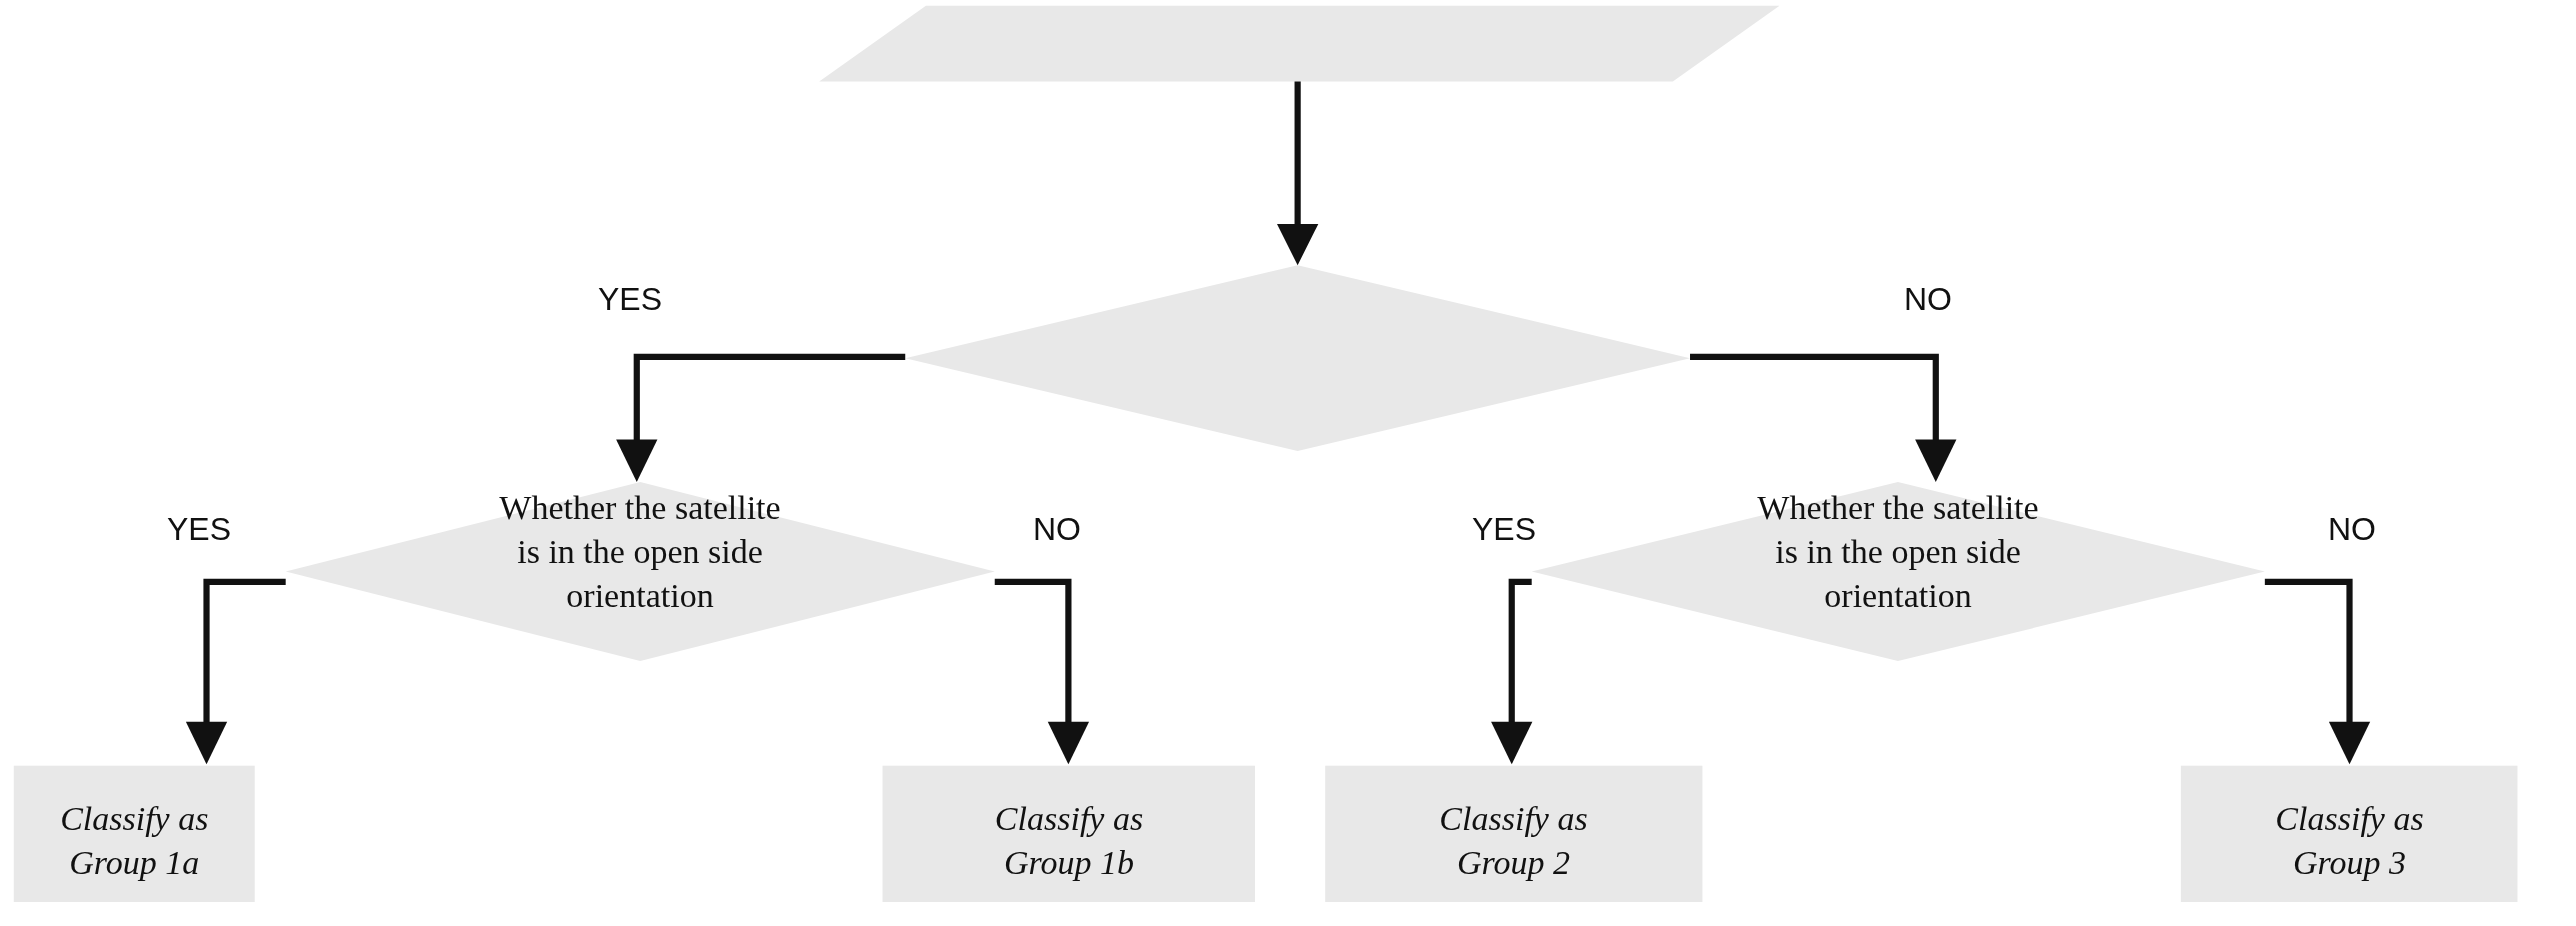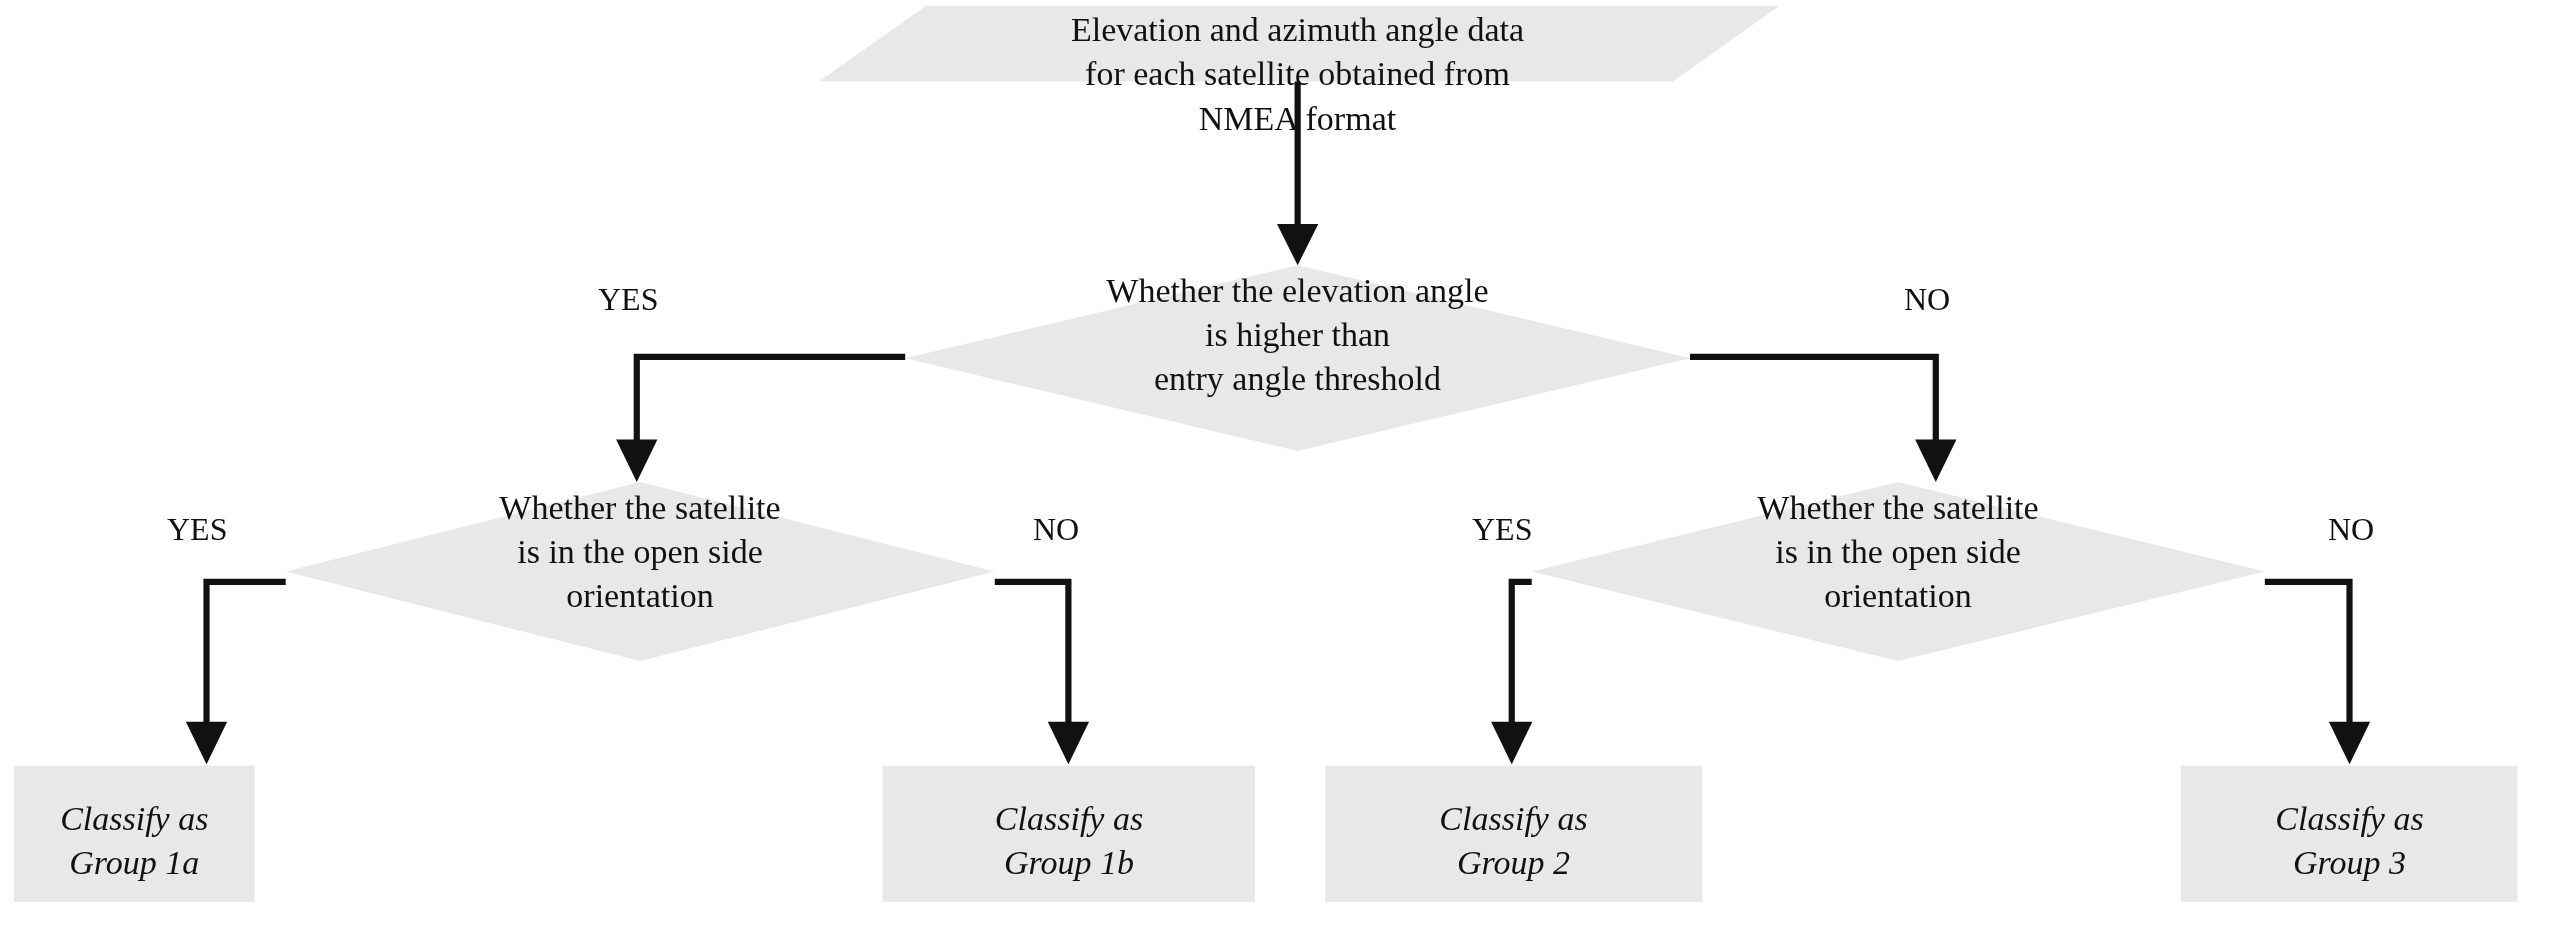--- a/index.html
+++ b/index.html
@@ -31,21 +31,21 @@
     color: #111111;
     line-height: 1.30;
     white-space: pre-line;
     pointer-events: none;
   }
   .t-parallelogram { font-size: 34px; }
   .t-diamond { font-size: 34px; }
   .t-box { font-size: 34px; font-style: italic; }
   .edge-label {
     position: absolute;
-    font-family: Liberation Serif, serif;
+    font-family: Liberation Sans, sans-serif;
     font-size: 32px;
     color: #111111;
     white-space: nowrap;
   }
 </style>
 </head>
 <body>
 
 <div id="canvas">
 
@@ -94,27 +94,21 @@
       <polygon class="arrowhead" points="2196,1110 2166,1048 2226,1048"></polygon>
     </g>
 
     <g>
       <path class="conn" d="M 3290,845 L 3413,845 L 3413,1072"></path>
       <polygon class="arrowhead" points="3413,1110 3383,1048 3443,1048"></polygon>
     </g>
 
   </svg>
 
-  <div class="node-text t-parallelogram" style="left:850px; top:8.3px; width:895px;">Elevation and azimuth angle data
-for each satellite obtained from
-NMEA format</div>
 
-  <div class="node-text t-diamond" style="left:919px; top:269px; width:757px;">Whether the elevation angle
-is higher than
-entry angle threshold</div>
 
   <div class="node-text t-diamond" style="left:296px; top:486px; width:688px;">Whether the satellite
 is in the open side
 orientation</div>
 
   <div class="node-text t-diamond" style="left:1552px; top:486px; width:692px;">Whether the satellite
 is in the open side
 orientation</div>
 
   <div class="node-text t-box" style="left:13.8px; top:797px; width:241px;">Classify   as

